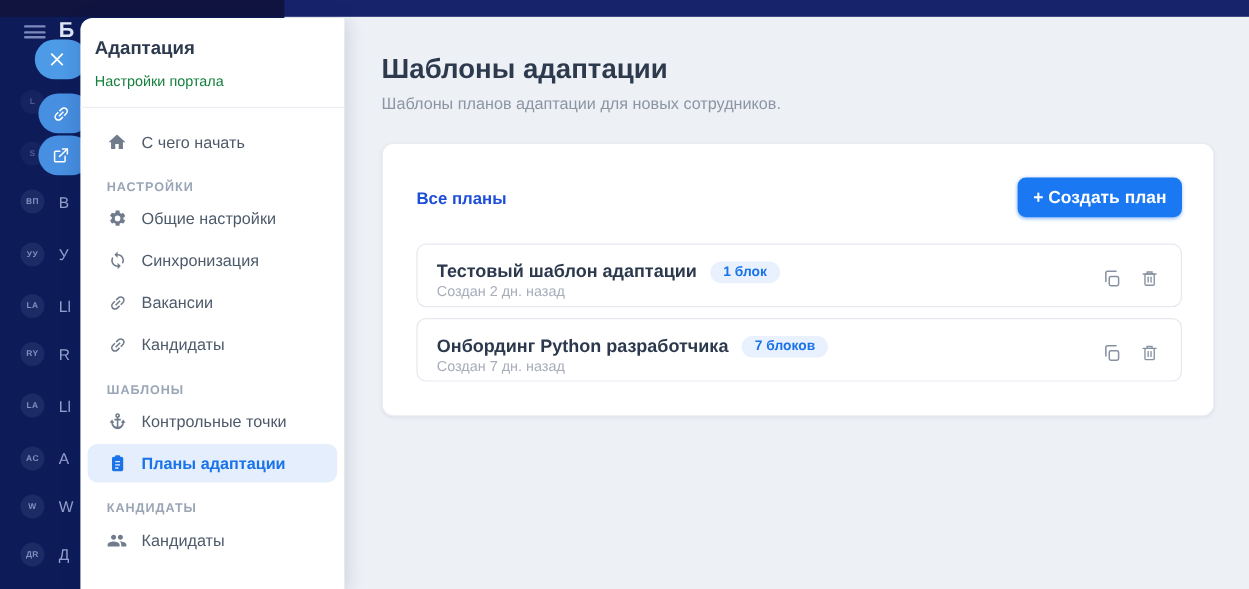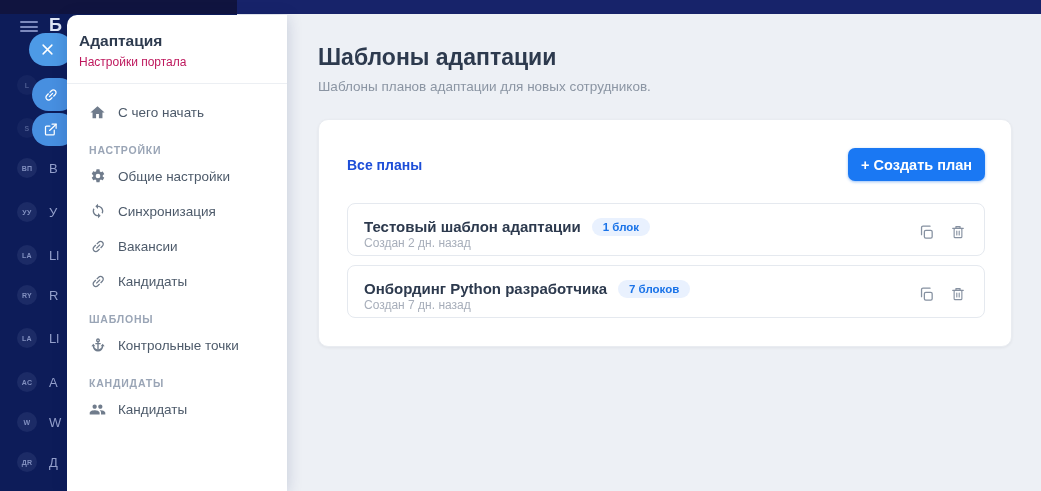--- a/index.html
+++ b/index.html
@@ -31,21 +31,21 @@
     display:flex; align-items:center; z-index:3; border:none; padding-left:11px;
   }
   .float-btn svg { display:block; }
   
   .drawer {
     position:absolute; left:67px; top:15px; width:220px; height:476px; background:#ffffff;
     border-top-left-radius:10px; z-index:5; box-shadow:0 2px 16px rgba(13,28,89,.18);
   }
   .drawer-head { padding:17px 12px 14px 12px; border-bottom:1px solid #eceff3; }
   .drawer-title { font-size:15.5px; font-weight:bold; color:#2d3a4e; }
-  .drawer-sub { margin-top:5px; font-size:12px; color:#be185d; }
+  .drawer-sub { margin-top:11px; font-size:12px; color:#15803d; }
   .drawer-nav { padding:12px 6px 0 6px; }
   .nav-item {
     height:32px; margin-bottom:3px; display:flex; align-items:center; gap:12px;
     padding-left:16px; border-radius:8px; font-size:13.5px; color:#4d5a6a; cursor:pointer;
   }
   .nav-item .ni { width:17px; height:17px; color:#707c8c; display:flex; align-items:center; justify-content:center; flex:0 0 17px; }
   .nav-item.active { background:#e4eefc; color:#1a73e8; font-weight:bold; }
   .nav-item.active .ni { color:#1a73e8; }
   .nav-section { margin:16px 0 4px 0; padding-left:16px; font-size:10.5px; font-weight:bold; letter-spacing:.8px; color:#9aa5b6; }
   
@@ -215,20 +215,32 @@
 
     <div class="nav-item">
       <span class="ni">
         <svg viewBox="0 0 24 24" width="16" height="16" fill="currentColor">
             <path d="M12 2a3 3 0 0 0-1 5.83V9H8v2h3v7.92A6.003 6.003 0 0 1 6.09 14H8l-3-4-3 4h2.07A8.008 8.008 0 0 0 12 21.93 8.008 8.008 0 0 0 19.93 14H22l-3-4-3 4h1.91A6.003 6.003 0 0 1 13 18.92V11h3V9h-3V7.83A3 3 0 0 0 12 2zm0 2a1 1 0 1 1 0 2 1 1 0 0 1 0-2z"></path>
           </svg>
       </span>
       <span>Контрольные точки</span>
     </div>
 
+    <div class="nav-item active">
+      <span class="ni">
+        <svg viewBox="0 0 24 24" width="16" height="16">
+            <rect x="5" y="4" width="14" height="18" rx="2" fill="currentColor"></rect>
+            <rect x="9" y="2" width="6" height="4" rx="1" fill="currentColor"></rect>
+            <line x1="9" y1="10" x2="15" y2="10" stroke="#e4eefc" stroke-width="1.6"></line>
+            <line x1="9" y1="14" x2="15" y2="14" stroke="#e4eefc" stroke-width="1.6"></line>
+            <line x1="9" y1="18" x2="13" y2="18" stroke="#e4eefc" stroke-width="1.6"></line>
+          </svg>
+      </span>
+      <span>Планы адаптации</span>
+    </div>
 
     <div class="nav-section">КАНДИДАТЫ</div>
 
     <div class="nav-item">
       <span class="ni">
         <svg viewBox="0 0 24 24" width="17" height="17" fill="currentColor">
             <path d="M16 11c1.66 0 2.99-1.34 2.99-3S17.66 5 16 5s-3 1.34-3 3 1.34 3 3 3zm-8 0c1.66 0 2.99-1.34 2.99-3S9.66 5 8 5 5 6.34 5 8s1.34 3 3 3zm0 2c-2.33 0-7 1.17-7 3.5V19h14v-2.5c0-2.33-4.67-3.5-7-3.5zm8 0c-.29 0-.62.02-.97.05 1.16.84 1.97 1.97 1.97 3.45V19h6v-2.5c0-2.33-4.67-3.5-7-3.5z"></path>
           </svg>
       </span>
       <span>Кандидаты</span>

